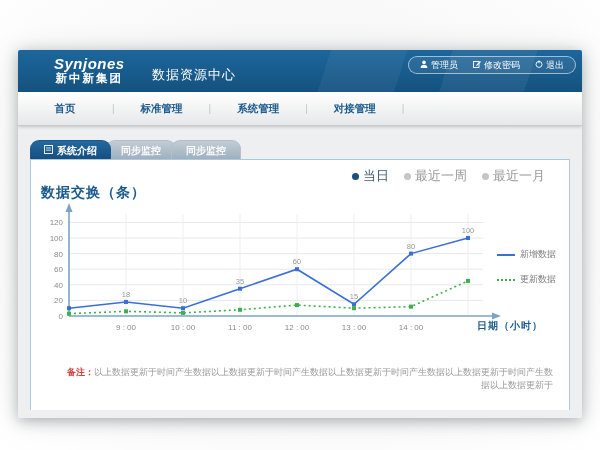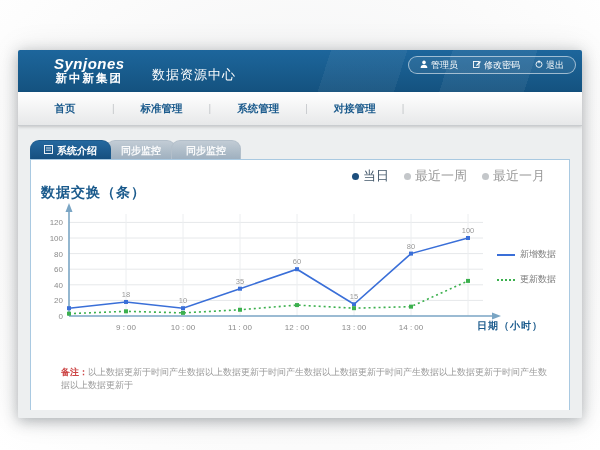--- a/index.html
+++ b/index.html
@@ -59,21 +59,21 @@
   .ylabel { position:absolute; left:10px; top:24px; font-size:14px; font-weight:bold; color:#1a5a8c; letter-spacing:1px; }
   .xlabel { position:absolute; left:446px; top:159px; font-size:10px; font-weight:bold; color:#1a5a8c; letter-spacing:1px; }
 
   .chart-svg { position:absolute; left:0; top:40px; }
 
   .side-legend { position:absolute; right:13px; top:88px; font-size:9px; color:#7a7a7a;text-align:center; }
   .legend-row { display:flex; align-items:center; gap:5px; margin-bottom:12px; white-space:nowrap; }
   .swatch { width:18px; height:0; border-top:2px solid #3a6fd8; }
   .swatch.dotted { border-top-style:dotted; border-top-color:#3cb04e; }
 
-  .note { position:absolute; left:30px; top:206px; right:16px; font-size:9px; color:#9a9a9a; line-height:1.4; }
+  .note { position:absolute; left:30px; top:206px; right:16px; font-size:9px; color:#9a9a9a; line-height:1.4;text-align:right; }
   .note .prefix { color:#cc4444; font-weight:bold; }
 
   .bottom-strip { position:absolute; left:0; bottom:0; width:100%; height:8px; background:#edeff0; }
 </style>
 </head>
 <body>
 
 <div class="stage">
   <div class="window">
 

